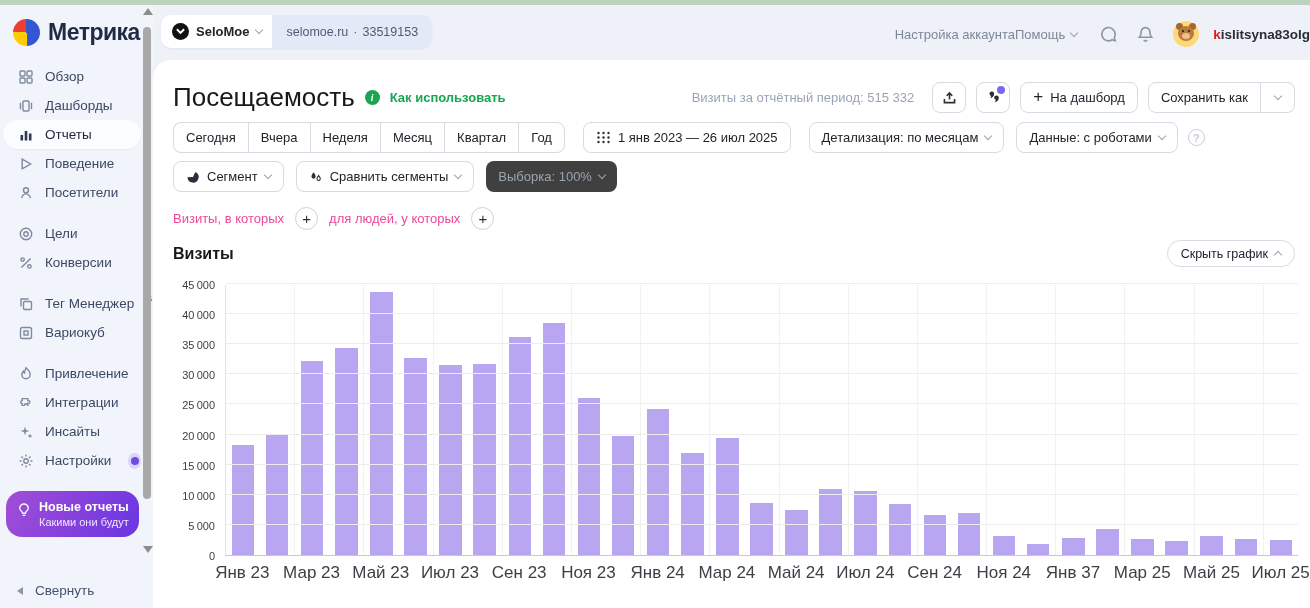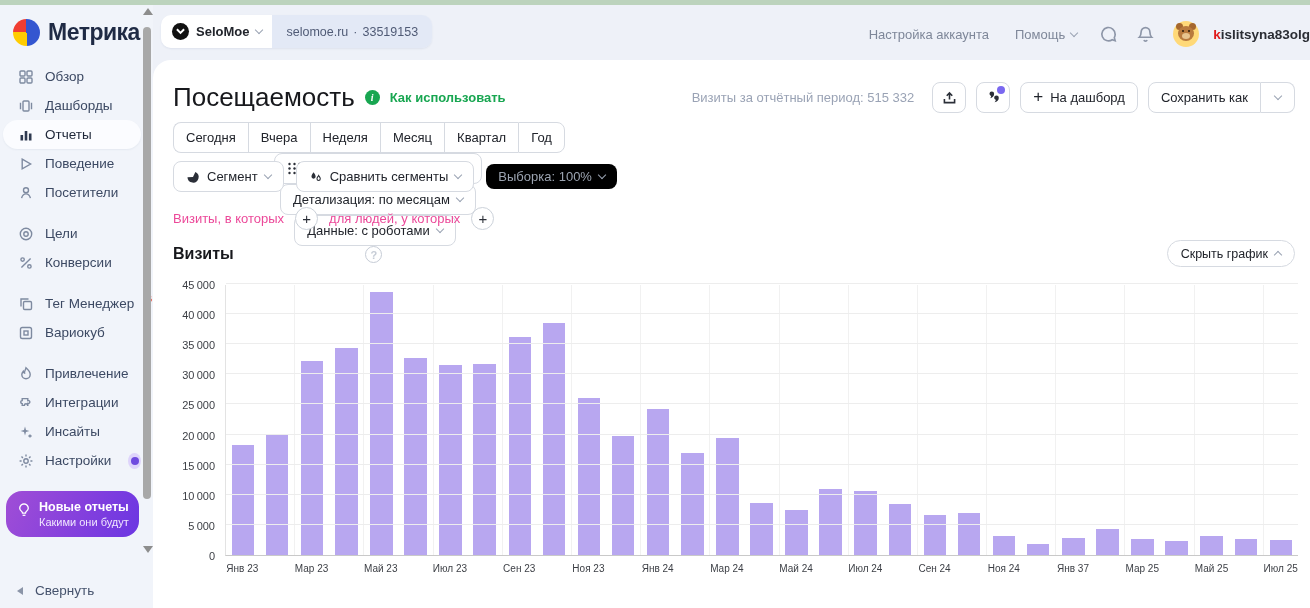--- a/index.html
+++ b/index.html
@@ -50,21 +50,21 @@
   .chip-left { background:#fff; display:flex; align-items:center; gap:7px; padding:0 10px 0 11px; cursor:pointer; }
   .chip-logo { width:17px; height:17px; border-radius:50%; background:#111; color:#fff; display:flex; align-items:center; justify-content:center; }
   .chip-name { font-size:13px; font-weight:bold; color:#21242b; }
   .chip-right { background:#e3e9f6; display:flex; align-items:center; padding:0 14px; font-size:12.5px; color:#50597! ;
      color:#505b76; gap:5px; cursor:pointer; }
   .chev { display:inline-block; width:6px; height:6px; border-right:1.6px solid #9aa3b3; border-bottom:1.6px solid #9aa3b3;
      transform:rotate(45deg); margin-top:-3px; }
   .chev.up { transform:rotate(-135deg); margin-top:3px; }
   .topbar-right { position:absolute; right:0; top:16px; display:flex; align-items:center; }
   .tb-link { font-size:13px; color:#7e8799; cursor:pointer; white-space:nowrap; }
-  .tb-help { display:flex; align-items:center; gap:6px; margin-left:26px; cursor:pointer; }
+  .tb-help { display:flex; align-items:center; gap:6px; cursor:pointer; }
   .tb-ic { width:19px; height:19px; color:#8d96a8; cursor:pointer; }
   .avatar { width:26px; height:26px; border-radius:50%; background:#ffd978; position:relative; margin-left:18px; cursor:pointer; flex:none; }
   .avatar .ear1,.avatar .ear2 { position:absolute; width:7px; height:7px; border-radius:50%; background:#a5672e; top:2px; }
   .avatar .ear1{ left:3px; } .avatar .ear2{ right:3px; }
   .avatar .face { position:absolute; left:5px; top:5px; width:16px; height:15px; border-radius:50%; background:#b97a3d; }
   .avatar .muzzle { position:absolute; left:9px; top:12px; width:8px; height:6px; border-radius:50%; background:#e8c48e; }
   .avatar .eye1,.avatar .eye2 { position:absolute; width:2px; height:2px; border-radius:50%; background:#2b1a0a; top:9px; }
   .avatar .eye1{ left:9px; } .avatar .eye2{ right:9px; }
   .username { font-size:13.5px; font-weight:bold; margin-left:14px; white-space:nowrap; cursor:pointer; }
   .username .f { color:#e01a1a; } .username .r { color:#2a2d34; }
@@ -83,32 +83,32 @@
   .btn { display:flex; align-items:center; gap:7px; height:31px; padding:0 12px; background:#fff;
      border:1px solid #d6dae1; border-radius:8px; font-size:13px; color:#21242b; cursor:pointer; white-space:nowrap; }
   .icon-btn { width:34px; padding:0; justify-content:center; position:relative; }
   .icon-btn .svg { width:17px; height:17px; color:#2b2f38; }
   .pdot-badge { position:absolute; right:4px; top:3px; width:8px; height:8px; border-radius:50%; background:#7a68f0; }
   .split { display:flex; }
   .split .btn.main { border-radius:8px 0 0 8px; }
   .split .btn.arrow { border-radius:0 8px 8px 0; border-left:none; width:34px; padding:0; justify-content:center; }
   .plus-g { font-size:17px; font-weight:400; margin-top:-2px; }
 
-  .controls-row1 { position:absolute; left:20px; top:62px; display:flex; align-items:center;flex-direction:column; }
+  .controls-row1 { position:absolute; left:20px; top:62px; display:flex; align-items:center; }
   .seg-group { display:flex; }
   .seg-group .btn { border-radius:0; border-right:none; }
   .seg-group .btn:first-child { border-radius:8px 0 0 8px; }
   .seg-group .btn:last-child { border-radius:0 8px 8px 0; border-right:1px solid #d6dae1; }
   .mlg { margin-left:18px; } .mmd { margin-left:12px; }
   .dots-grid { width:15px; height:15px; color:#2b2f38; }
   .qmark { width:17px; height:17px; border:1.4px solid #c6ccd6; border-radius:50%; color:#c6ccd6; font-size:11px; font-weight:bold;
      display:flex; align-items:center; justify-content:center; margin-left:10px; cursor:pointer; }
 
   .controls-row2 { position:absolute; left:20px; top:101px; display:flex; align-items:center;text-align:right; }
-  .btn.muted { background:#000000; border:none; color:#9ba3b0; height:25px; }
+  .btn.muted { background:#404040; border:none; color:#9ba3b0; height:31px; }
   .btn .svg-sm { width:14px; height:14px; color:#2b2f38; }
 
   .filter-row { position:absolute; left:20px; top:147px; display:flex; align-items:center; gap:11px; }
   .filter-lbl { font-size:13px; color:#ec4899; }
   .plus-circle { width:23px; height:23px; border-radius:50%; border:1px solid #ccd2da; background:#fff; color:#2b2f38;
      font-size:15px; display:flex; align-items:center; justify-content:center; cursor:pointer; }
 
   .section-row { position:absolute; left:20px; right:15px; top:180px; display:flex; align-items:center; justify-content:space-between; }
   .section-title { font-size:16px; color:#17181c; font-weight:bold; }
   .pill-btn { display:flex; align-items:center; gap:7px; height:27px; padding:0 13px; border:1px solid #d6dae1; border-radius:15px;
@@ -116,21 +116,21 @@
 
   
   .chart { position:absolute; left:0; top:225px; right:0; height:300px; }
   .plot { position:absolute; left:72px; right:12px; top:0; height:271px; border-left:1px solid #e3e3e3; border-bottom:1px solid #c9c9c9; }
   .hgrid { position:absolute; left:0; right:0; height:1px; background:#ededed; }
   .bars { position:absolute; left:0; right:0; top:0; bottom:0; display:flex; }
   .slot { flex:1 1 0; position:relative; }
   .slot.vline { border-left:1px solid #f1f1f1; }
   .bar { position:absolute; left:17%; width:66%; bottom:0; background:#b8a7f0; }
   .ylab { position:absolute; right:calc(100% - 62px); font-size:11px; color:#3c3f45; transform:translateY(-50%); white-space:nowrap; }
-  .xlab { position:absolute; top:278px; font-size:10px; color:#3c3f45; transform:translateX(-50%); white-space:nowrap; }
+  .xlab { position:absolute; top:278px; font-size:17px; color:#3c3f45; transform:translateX(-50%); white-space:nowrap; }
 
   .svg { display:block; }
 </style>
 </head>
 <body>
 
 <div class="top-strip"></div>
 
 <div class="sidebar">
   <div class="logo">

